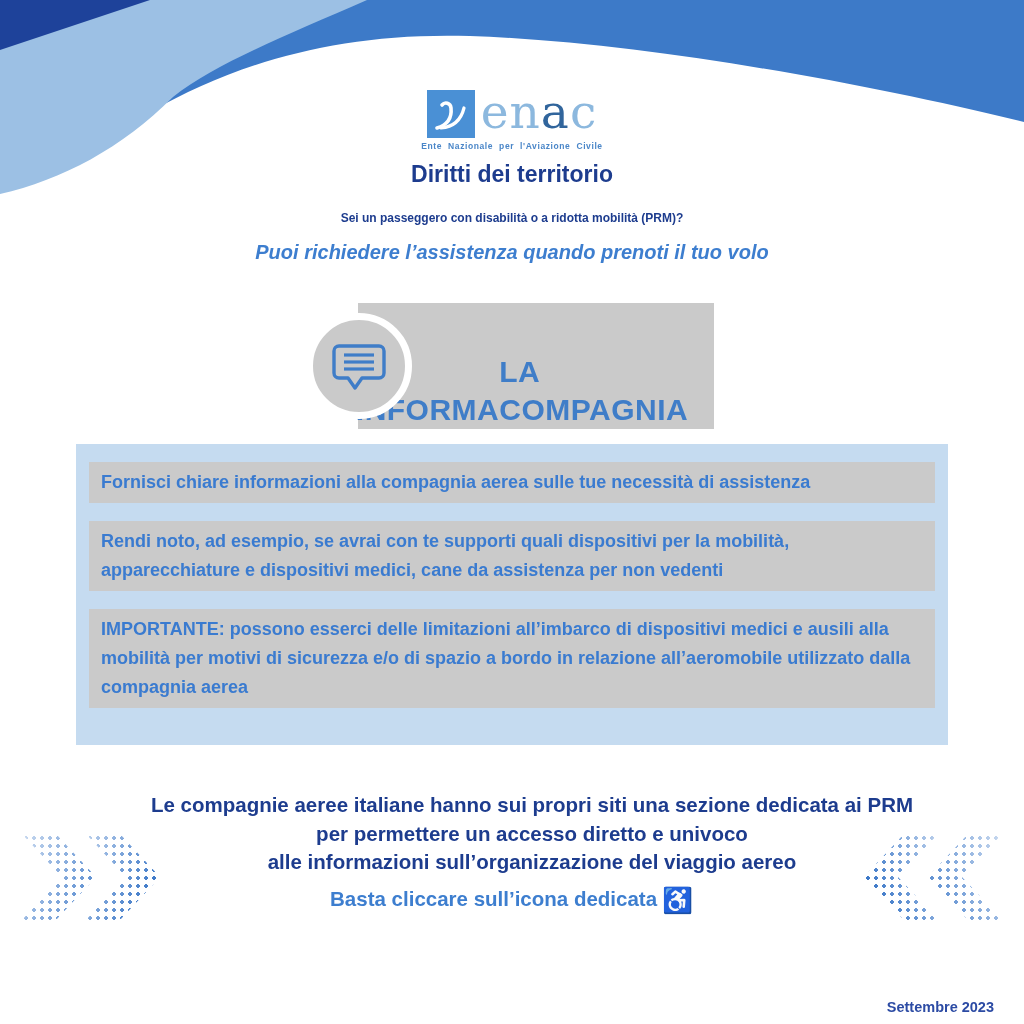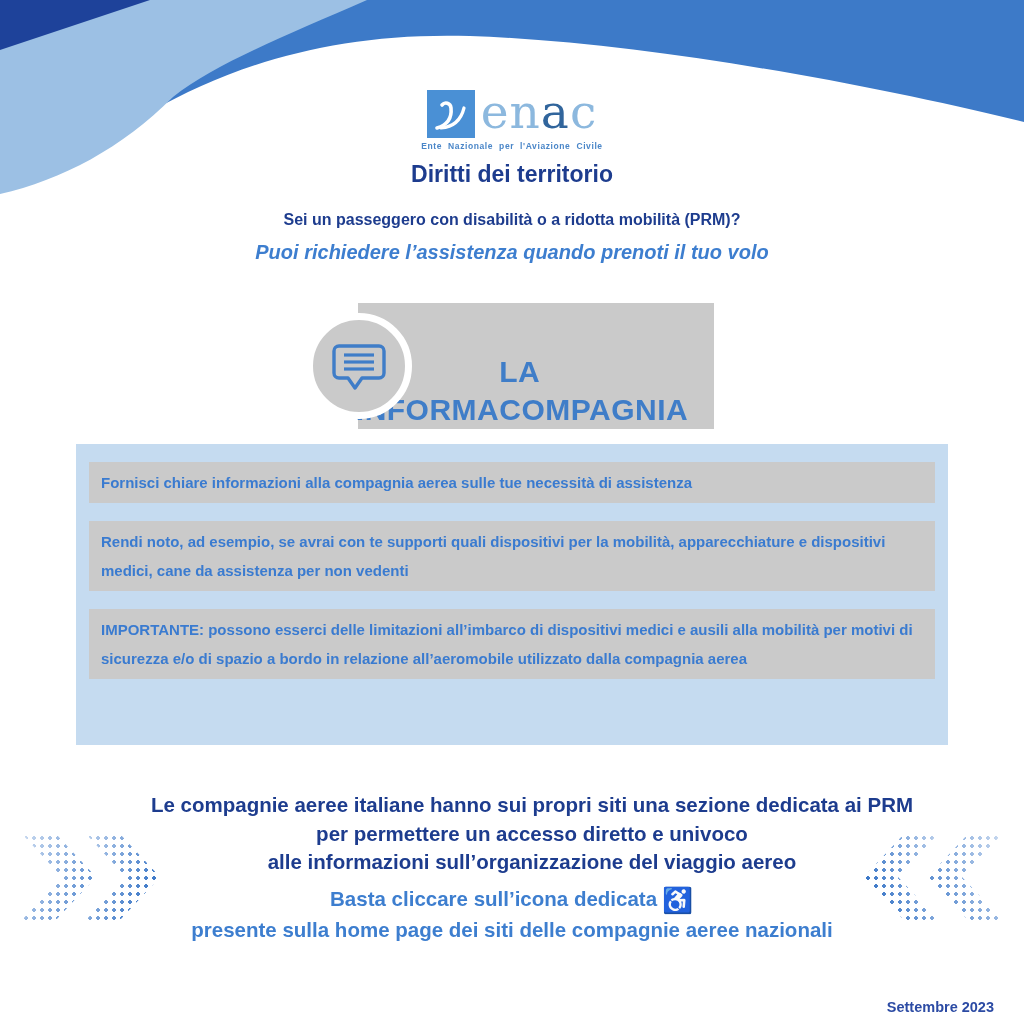--- a/index.html
+++ b/index.html
@@ -15,37 +15,37 @@
   .logo-row { display:flex; align-items:flex-start; gap:6px; }
   .logo-square { width:48px; height:48px; background:#4a90d5; display:flex; align-items:center; justify-content:center; }
   .logo-wordmark { font-family:"DejaVu Serif", serif; font-size:47px; line-height:44px; color:#8cb8de; letter-spacing:1px; }
   .logo-wordmark .dark { color:#31659c; }
   .logo-tagline { margin-top:3px; font-size:8.5px; font-weight:bold; color:#4a86c8; letter-spacing:0.6px; word-spacing:3px; }
 
   
   .title { position:absolute; top:161px; left:0; width:1024px; text-align:center;
            font-size:23px; font-weight:bold; color:#1d3c8e; }
   .question { position:absolute; top:211px; left:0; width:1024px; text-align:center;
-              font-size:16px; font-weight:bold; color:#1d3c8e; }
+              font-size:12px; font-weight:bold; color:#1d3c8e; }
   .subtitle { position:absolute; top:241px; left:0; width:1024px; text-align:center;
               font-size:20px; font-weight:bold; color:#3d7ecf;font-style:italic; }
 
   
   .banner { position:absolute; left:358px; top:303px; width:356px; height:126px; background:#cacaca;
             display:flex; justify-content:center; align-items:flex-end;
             padding-right:28px; }
   .banner-line { font-size:30px; font-weight:bold; color:#3f7dc8; line-height:38px; letter-spacing:0.5px; }
   .banner-circle { position:absolute; left:306px; top:313px; width:92px; height:92px; border-radius:50%;
                    background:#cacaca; border:7px solid #ffffff; box-sizing:content-box;
                    display:flex; align-items:center; justify-content:center; }
 
   
   .info-panel { position:absolute; left:76px; top:444px; width:872px; height:301px; background:#c5dbf0;
                 display:flex; flex-direction:column; gap:18px; padding:18px 13px; }
-  .info-box { background:#cacaca; padding:6px 12px; font-size:15px; font-weight:bold;
+  .info-box { background:#cacaca; padding:6px 12px; font-size:18px; font-weight:bold;
               color:#3a7bd0; line-height:29px; }
 
   
   .closing { position:absolute; top:791px; left:0; width:1024px; text-align:center;
              font-size:20.5px; font-weight:bold; color:#1d3c8e; line-height:28.5px;padding-left:40px; }
   .cta { position:absolute; top:884px; left:0; width:1024px; text-align:center;
          font-size:20.5px; font-weight:bold; color:#3d7ecf; line-height:29px; }
   .wheelchair { font-size:25px; vertical-align:-3px; font-weight:normal; }
 
   
@@ -123,21 +123,20 @@
     <div>Le compagnie aeree italiane hanno sui propri siti una sezione dedicata ai PRM</div>
     <div>per permettere un accesso diretto e univoco</div>
     <div>alle informazioni sull’organizzazione del viaggio aereo</div>
   </div>
 
   <div class="cta">
     <div>
       <span>Basta cliccare sull’icona dedicata</span>
       <span class="wheelchair">♿</span>
     </div>
-    <div>presente sulla home page dei siti delle compagnie aeree nazionali</div>
   </div>
 
   <div class="chev right-point l1"></div>
   <div class="chev right-point l2"></div>
   <div class="chev left-point r2"></div>
   <div class="chev left-point r1"></div>
 
   <div class="date">Settembre 2023</div>
 
 </div>

